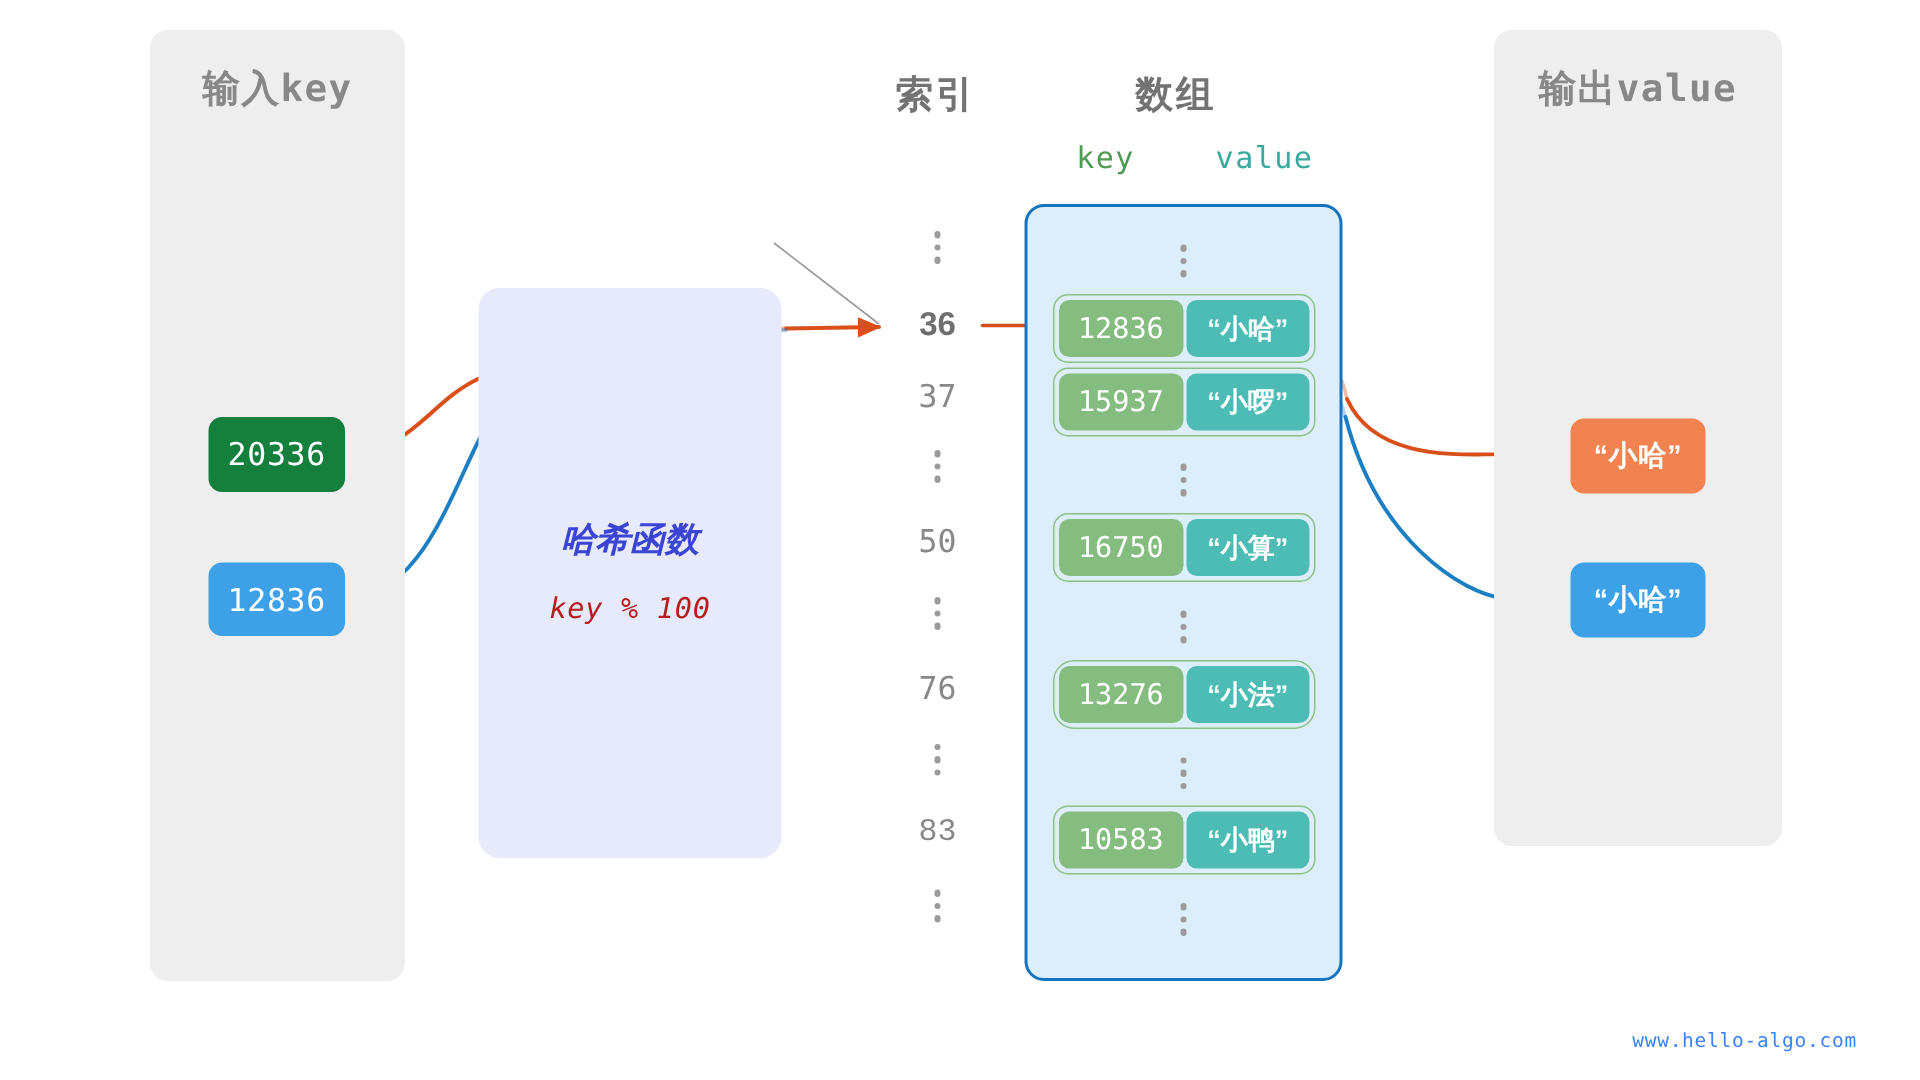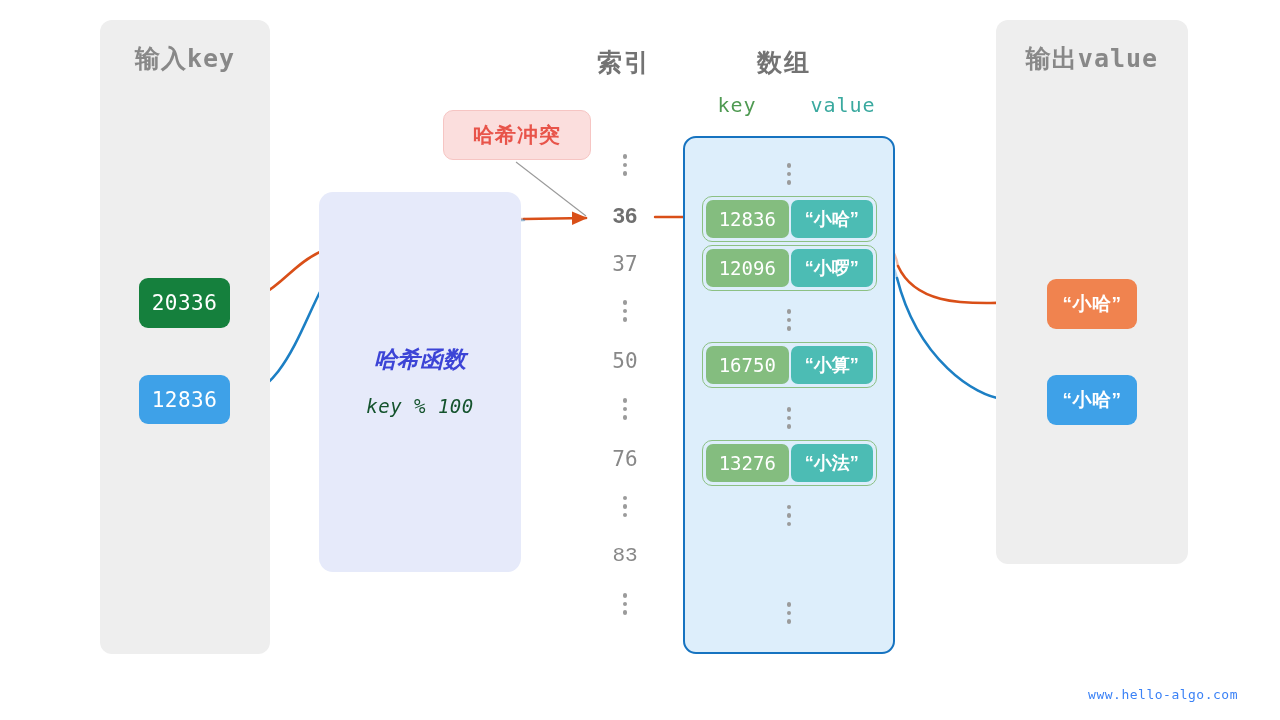--- a/index.html
+++ b/index.html
@@ -67,21 +67,21 @@
     color: #3c44d6;
   }
   #hash-box .hash-formula {
     position: absolute;
     top: 203px;
     left: 0;
     width: 100%;
     text-align: center;
     font-size: 19px;
     font-family: "DejaVu Sans Mono", "Liberation Mono", monospace;
-    color: #14532d;
+    color: #b91c1c;
     letter-spacing: 0.5px;
   }
 
   
   .pill {
     position: absolute;
     border-radius: 9px;
     display: flex;
     align-items: center;
     justify-content: center;
@@ -295,21 +295,20 @@
   </div>
 
   <div class="pill orange" id="in-key-0" style="background: #15803d;">20336</div>
   <div class="pill blue" id="in-key-1" style="background: rgb(62, 161, 232);">12836</div>
 
   <div id="hash-box">
     <div class="hash-title">哈希函数</div>
     <div class="hash-formula">key % 100</div>
   </div>
 
-  <div id="collision-callout">哈希冲突</div>
 
   <div class="col-header" id="header-index">索引</div>
   <div class="col-header" id="header-array">数组</div>
 
   <div id="kv-header">
     <div class="kv-k">key</div>
     <div class="kv-v">value</div>
   </div>
 
   <div id="index-column">
@@ -325,34 +324,38 @@
       <div class="index-cell" style="top: 457.2px;"><span class="vdots"><i></i><i></i><i></i></span></div>
     </div>
 
   <div id="array-container">
       <div class="array-dots" style="top: 25px;"><span class="vdots"><i></i><i></i><i></i></span></div>
       <div class="array-slot" style="top: 57.8px;">
         <div class="slot-key">12836</div>
         <div class="slot-val">“小哈”</div>
       </div>
       <div class="array-slot" style="top: 106.6px;">
-        <div class="slot-key">12096</div>
+        <div class="slot-key">15937</div>
         <div class="slot-val">“小啰”</div>
       </div>
       <div class="array-dots" style="top: 171.4px;"><span class="vdots"><i></i><i></i><i></i></span></div>
       <div class="array-slot" style="top: 204.2px;">
         <div class="slot-key">16750</div>
         <div class="slot-val">“小算”</div>
       </div>
       <div class="array-dots" style="top: 269px;"><span class="vdots"><i></i><i></i><i></i></span></div>
-      <div class="array-slot" style="top: 301.8px;">
+      <div class="array-slot" style="top: 301.8px; border-radius: 14px;">
         <div class="slot-key">13276</div>
         <div class="slot-val">“小法”</div>
       </div>
       <div class="array-dots" style="top: 366.6px;"><span class="vdots"><i></i><i></i><i></i></span></div>
+      <div class="array-slot" style="top: 399.4px;">
+        <div class="slot-key">10583</div>
+        <div class="slot-val">“小鸭”</div>
+      </div>
       <div class="array-dots" style="top: 464.2px;"><span class="vdots"><i></i><i></i><i></i></span></div>
     </div>
 
   <div class="side-panel" id="panel-output">
     <div class="panel-title"><span>输出</span><span class="mono">value</span></div>
   </div>
 
   <div class="pill orange" id="out-val-0" style="background: rgb(240, 131, 79);">“小哈”</div>
   <div class="pill blue" id="out-val-1" style="background: rgb(62, 161, 232);">“小哈”</div>
 

